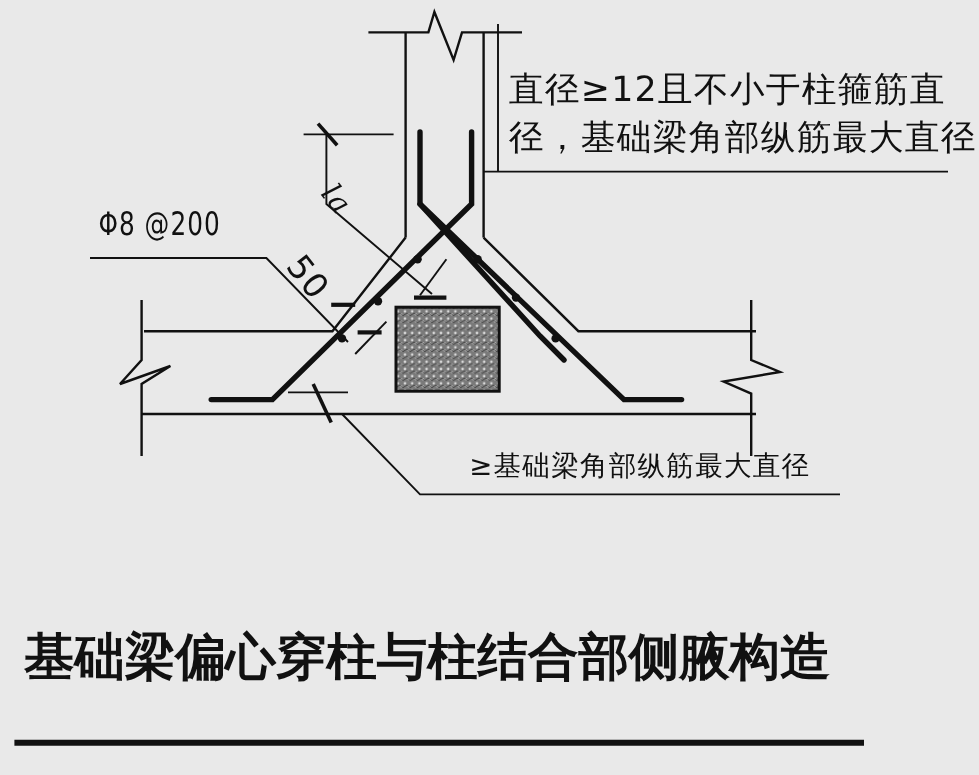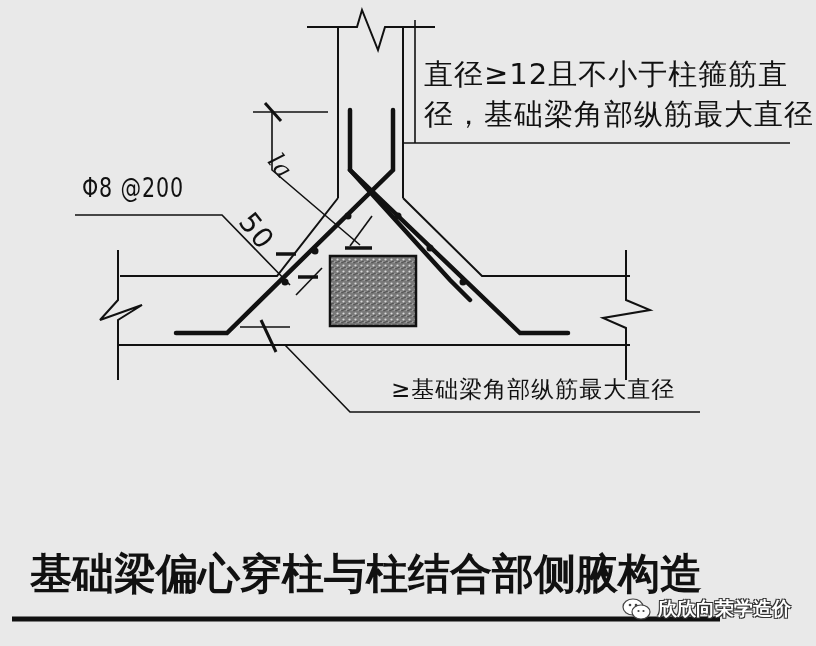--- a/index.html
+++ b/index.html
@@ -14,23 +14,22 @@
   .label {
     position: absolute; color: #111; white-space: nowrap;
     font-family: "DejaVu Sans", sans-serif; letter-spacing: 1px;
   }
   .note-top { left: 424px; top: 54px; font-size: 29px; line-height: 40px; }
   .note-bottom { left: 350px; top: 366px; font-size: 23px; line-height: 47px; margin-left: 41px; }
   .stirrup { left: 82px; top: 172px; font-size: 27px; font-family: "DejaVu Sans Condensed", "DejaVu Sans", sans-serif; transform: scaleX(0.85); transform-origin: left; }
   .dim-50 { left: 258px; top: 206px; font-size: 28px; transform: rotate(52deg); transform-origin: left top; }
   .dim-la { left: 284px; top: 148px; font-size: 24px; font-style: italic; transform: rotate(52deg); transform-origin: left top; font-family: "DejaVu Serif", serif; }
   .title {
-    left: 20px; top: 546px; font-size: 42px; font-weight: bold; letter-spacing: 0px;
+    left: 20px; top: 520px; font-size: 42px; font-weight: bold; letter-spacing: 0px;
     font-family: "DejaVu Sans", sans-serif;
-    margin-left: 10px;
   }
   .watermark {
     position: absolute; left: 622px; top: 596px; height: 26px;
     display: flex; align-items: center; gap: 6px;
   }
   .watermark .wm-text {
     color: #fff; font-size: 19px; font-weight: bold;
     text-shadow: -1px -1px 0 #333, 1px -1px 0 #333, -1px 1px 0 #333, 1px 1px 0 #333;
     letter-spacing: 0px;
   }
@@ -118,24 +117,13 @@
 
   <div class="label dim-la">la</div>
   <div class="label dim-50">50</div>
 
   <div class="label note-bottom">
     <div>≥基础梁角部纵筋最大直径</div>
   </div>
 
   <div class="label title">基础梁偏心穿柱与柱结合部侧腋构造</div>
 
-  <div class="watermark">
-    <svg width="30" height="24" viewBox="0 0 30 24">
-      <ellipse cx="11" cy="10" rx="10" ry="8" fill="#fff" stroke="#444" stroke-width="1.2"></ellipse>
-      <ellipse cx="19" cy="15" rx="9" ry="7" fill="#fff" stroke="#444" stroke-width="1.2"></ellipse>
-      <circle cx="8" cy="8" r="1.3" fill="#444"></circle>
-      <circle cx="14" cy="8" r="1.3" fill="#444"></circle>
-      <circle cx="16.5" cy="14" r="1.1" fill="#444"></circle>
-      <circle cx="21.5" cy="14" r="1.1" fill="#444"></circle>
-    </svg>
-    <span class="wm-text">欣欣向荣学造价</span>
-  </div>
 </div>
 
 </body></html>

